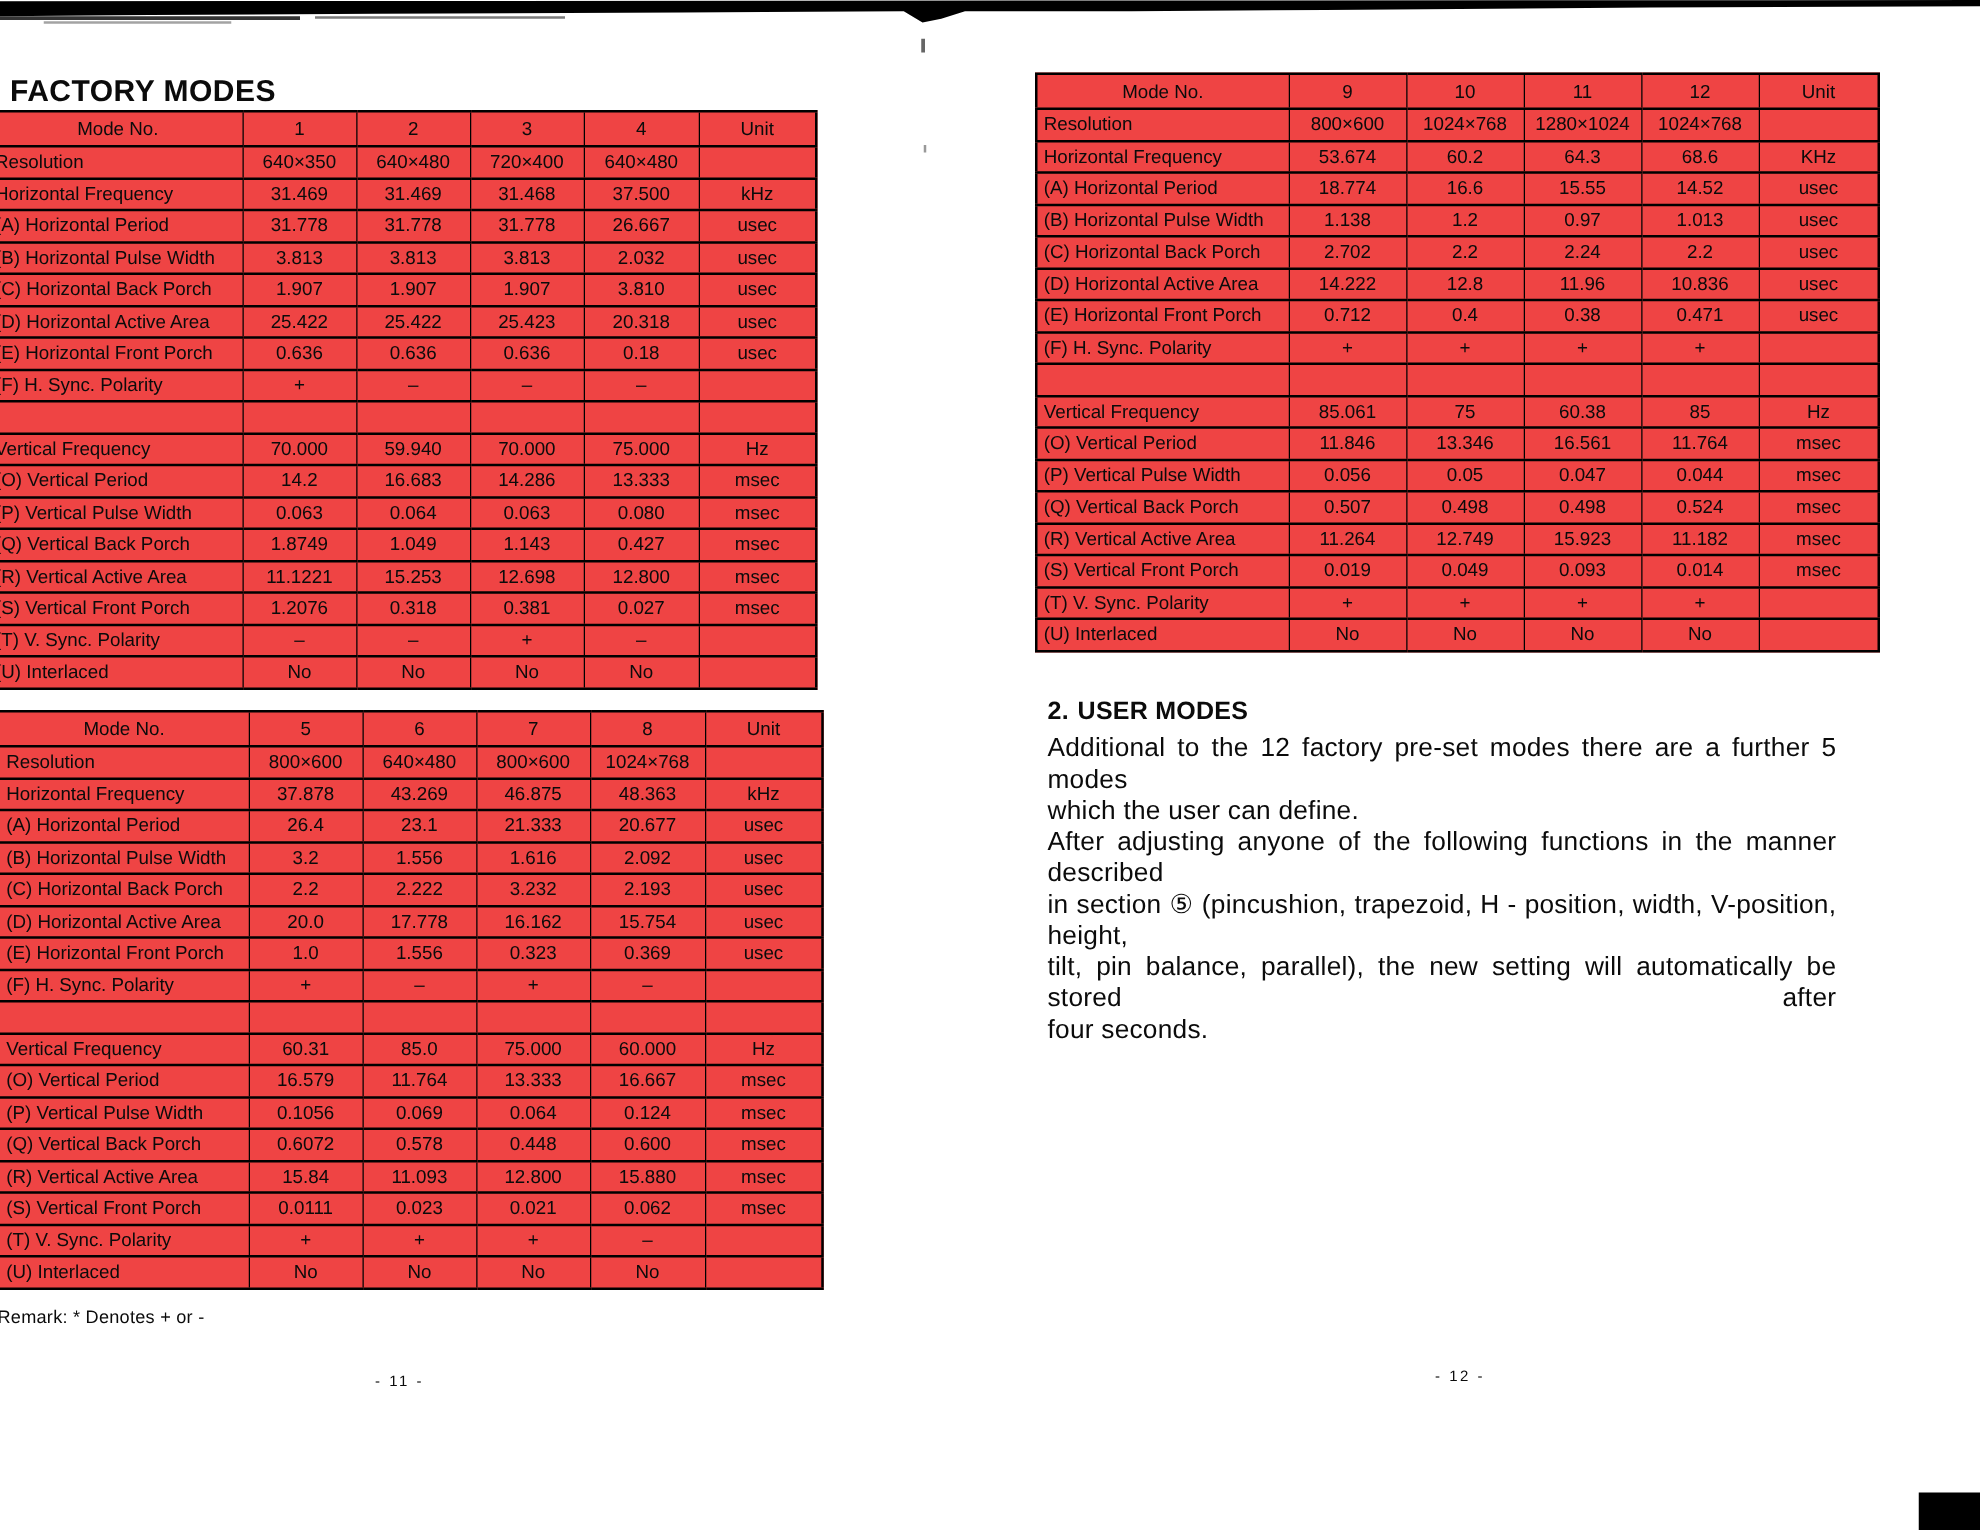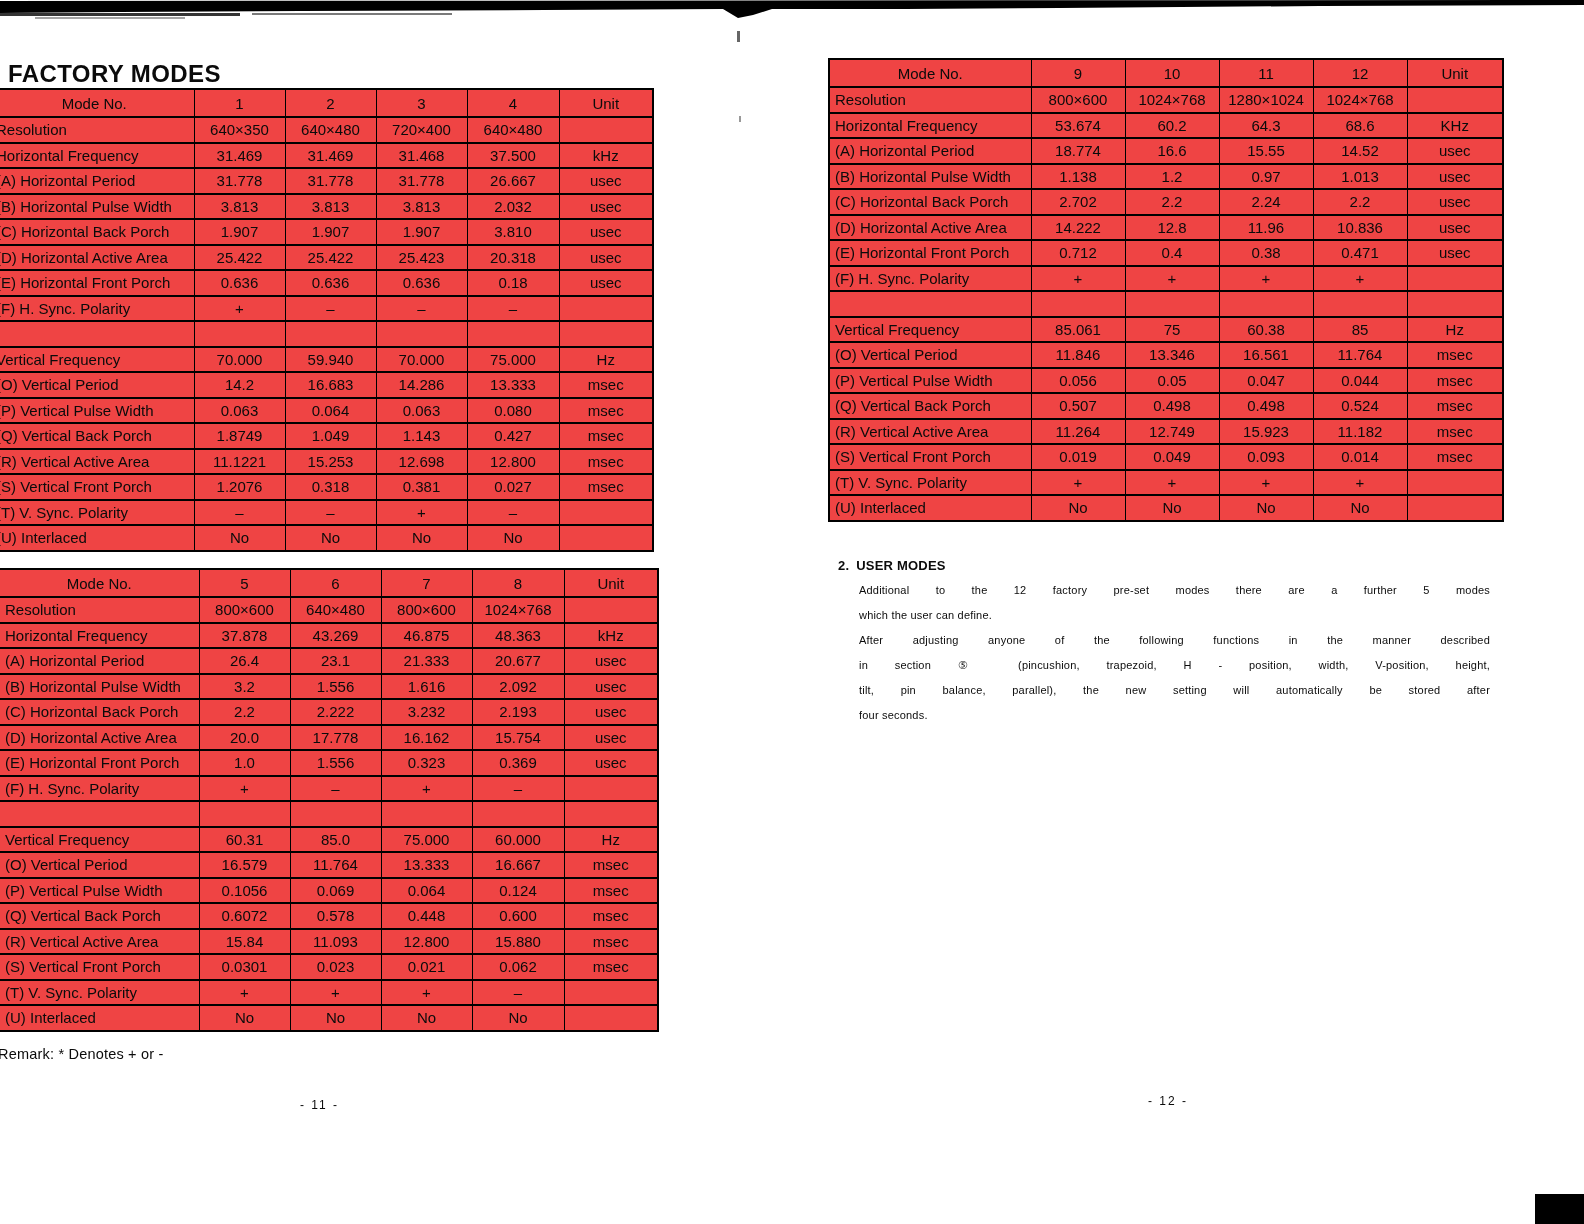--- a/index.html
+++ b/index.html
@@ -57,25 +57,25 @@
   .remark {
     position: absolute; left: -2px; top: 1046px;
     font-size: 14.5px; letter-spacing: 0.2px;
   }
   .pageno { position: absolute; font-size: 12px; letter-spacing: 2px; }
   #pn-left  { left: 300px;  top: 1098px; }
   #pn-right { left: 1148px; top: 1094px; text-align: right; }
 
   
   .usermodes { position: absolute; left: 838px; top: 558px; width: 656px; }
-  .um-head { font-size: 13px; font-weight: 700; margin: 0 0 5px 0; letter-spacing: 0.2px; }
+  .um-head { font-size: 20px; font-weight: 700; margin: 0 0 5px 0; letter-spacing: 0.2px; }
   .um-head .num { margin-right: 7px; }
   .um-body {
-    margin-left: 21px; width: 631px;
-    font-size: 11px; line-height: 25px; letter-spacing: 0.2px;
+    width: 631px;
+    font-size: 21px; line-height: 25px; letter-spacing: 0.2px;
   }
   .jline { text-align: justify; text-align-last: justify; }
   .jline.jlast { text-align-last: left; }
 </style>
 </head>
 <body>
 
 <div class="page">
 
   <svg class="topband" width="1584" height="130" viewBox="0 0 1584 130" aria-hidden="true">
@@ -371,21 +371,21 @@
         <tr>
           <td class="lbl">(R) Vertical Active Area</td>
           <td class="val">15.84</td>
           <td class="val">11.093</td>
           <td class="val">12.800</td>
           <td class="val">15.880</td>
           <td class="unit">msec</td>
         </tr>
         <tr>
           <td class="lbl">(S) Vertical Front Porch</td>
-          <td class="val">0.0301</td>
+          <td class="val">0.0111</td>
           <td class="val">0.023</td>
           <td class="val">0.021</td>
           <td class="val">0.062</td>
           <td class="unit">msec</td>
         </tr>
         <tr>
           <td class="lbl">(T) V. Sync. Polarity</td>
           <td class="val">+</td>
           <td class="val">+</td>
           <td class="val">+</td>

